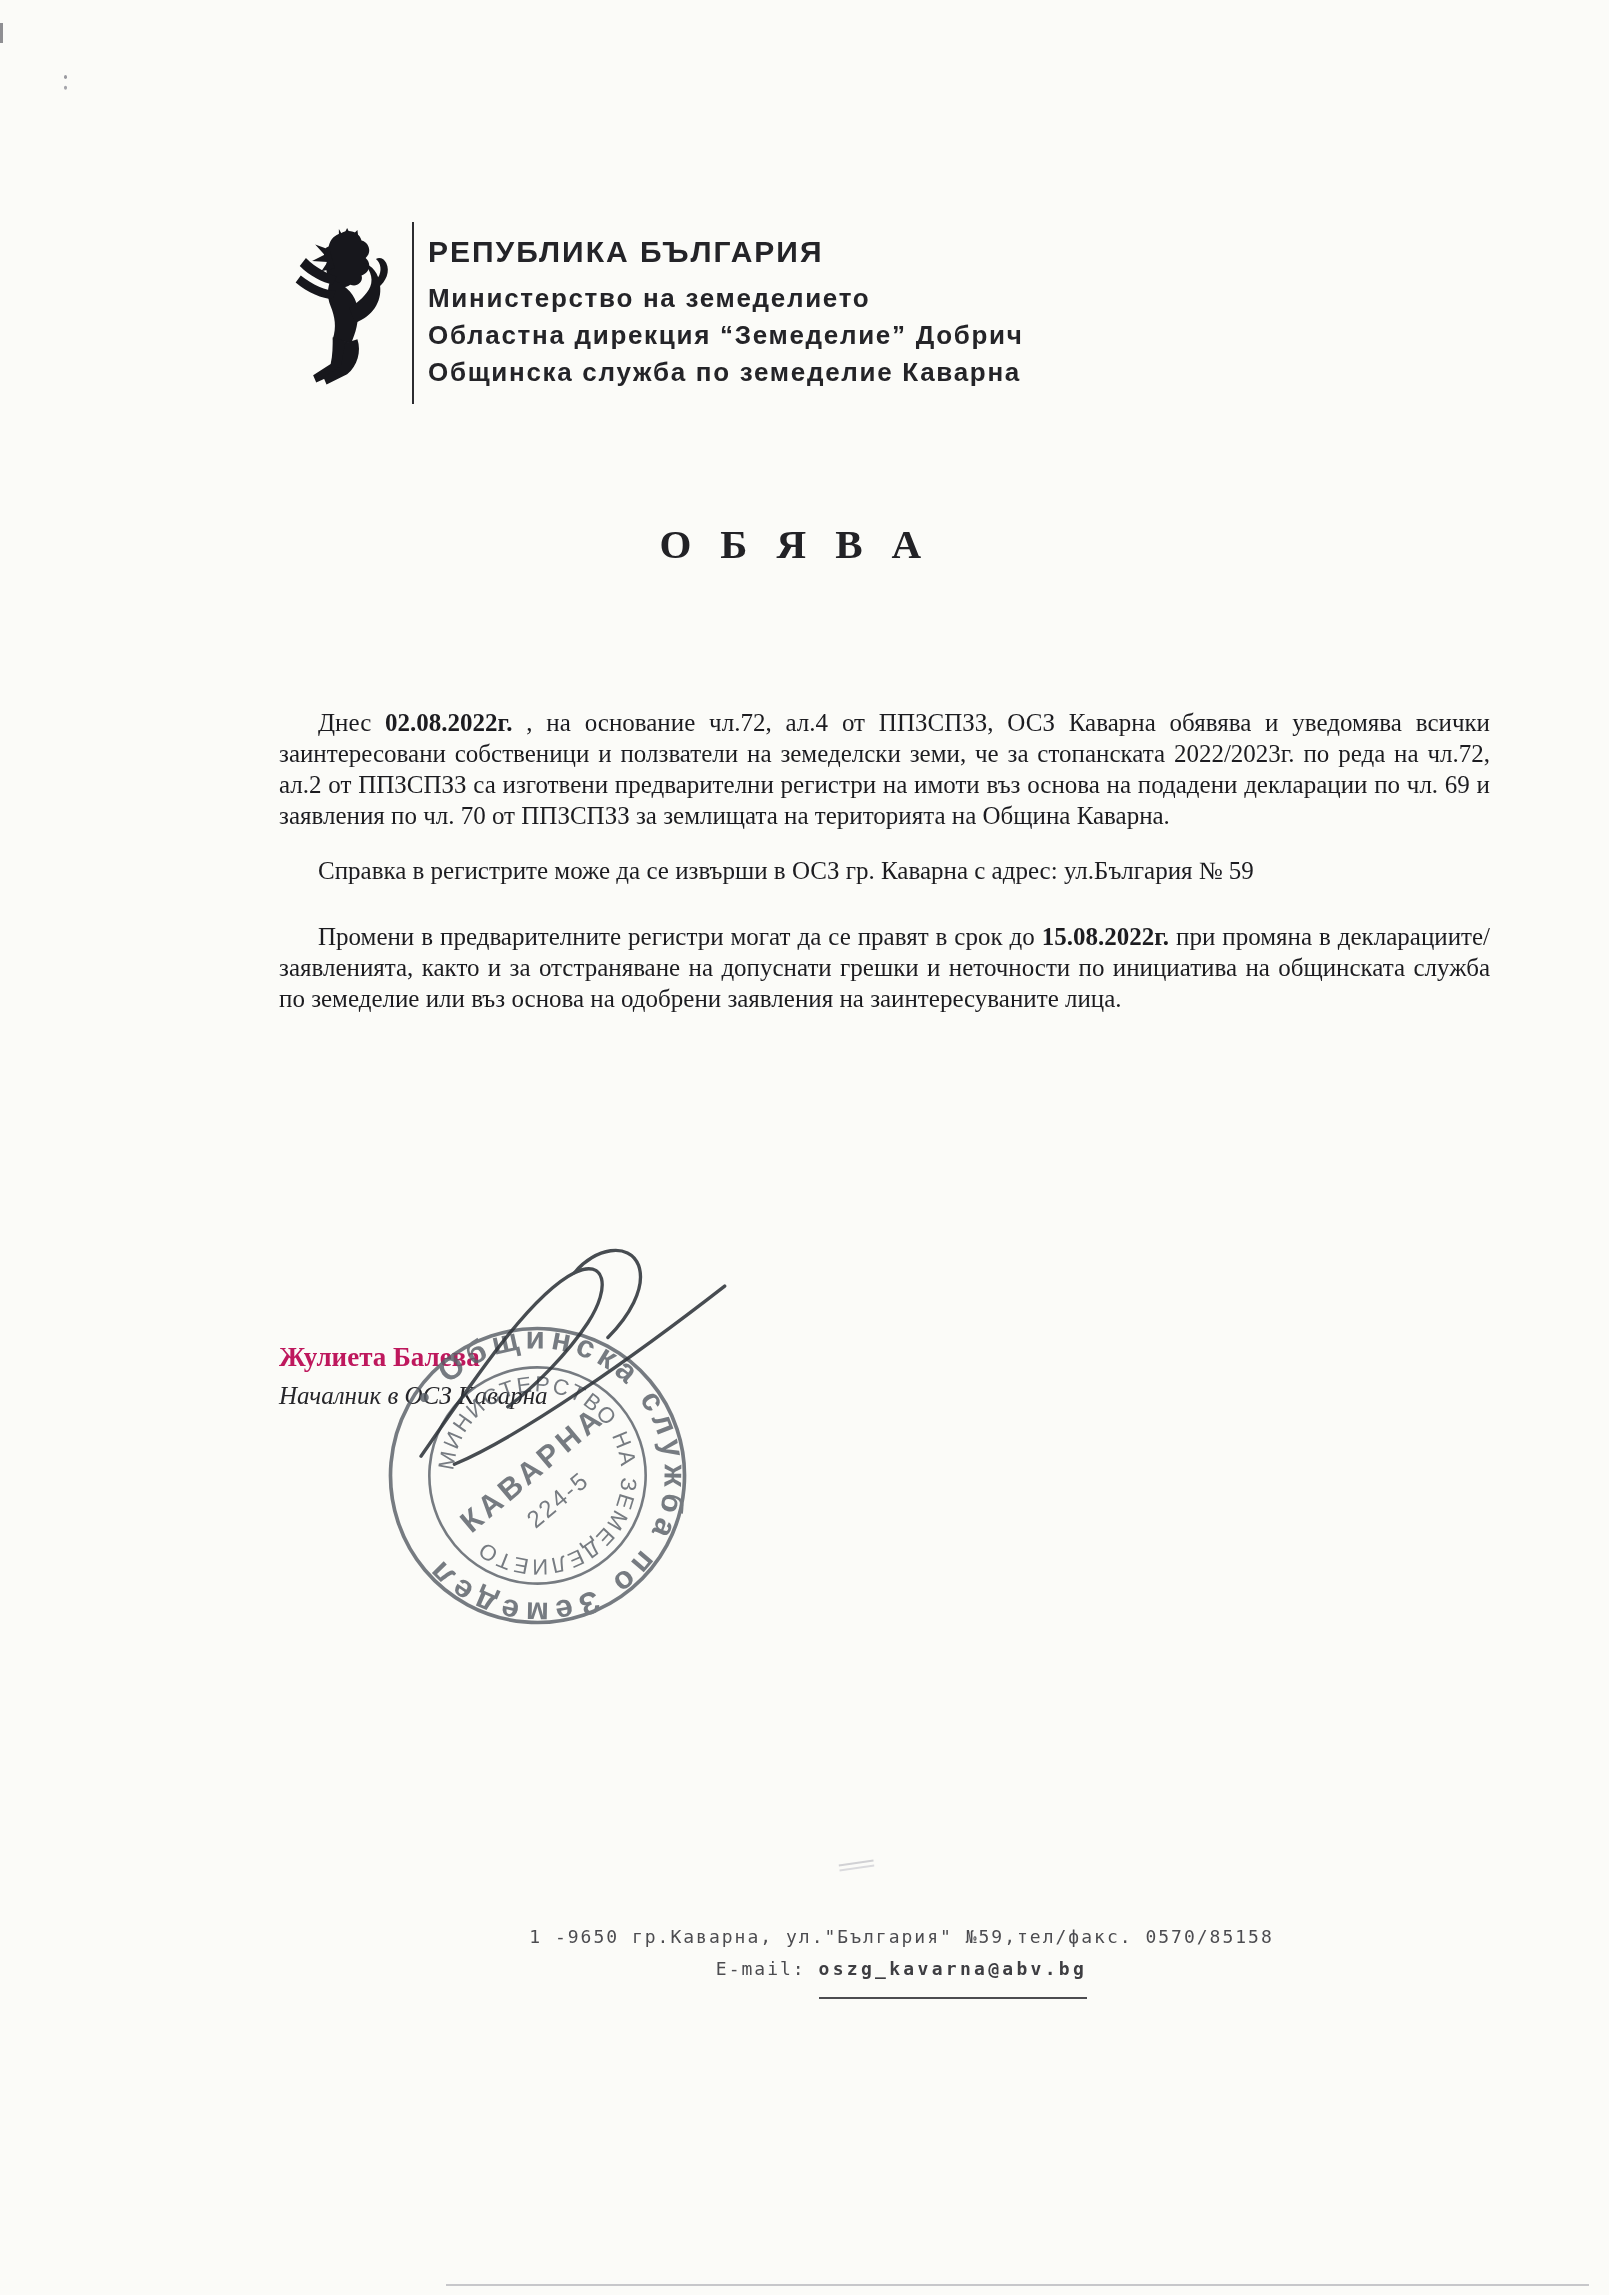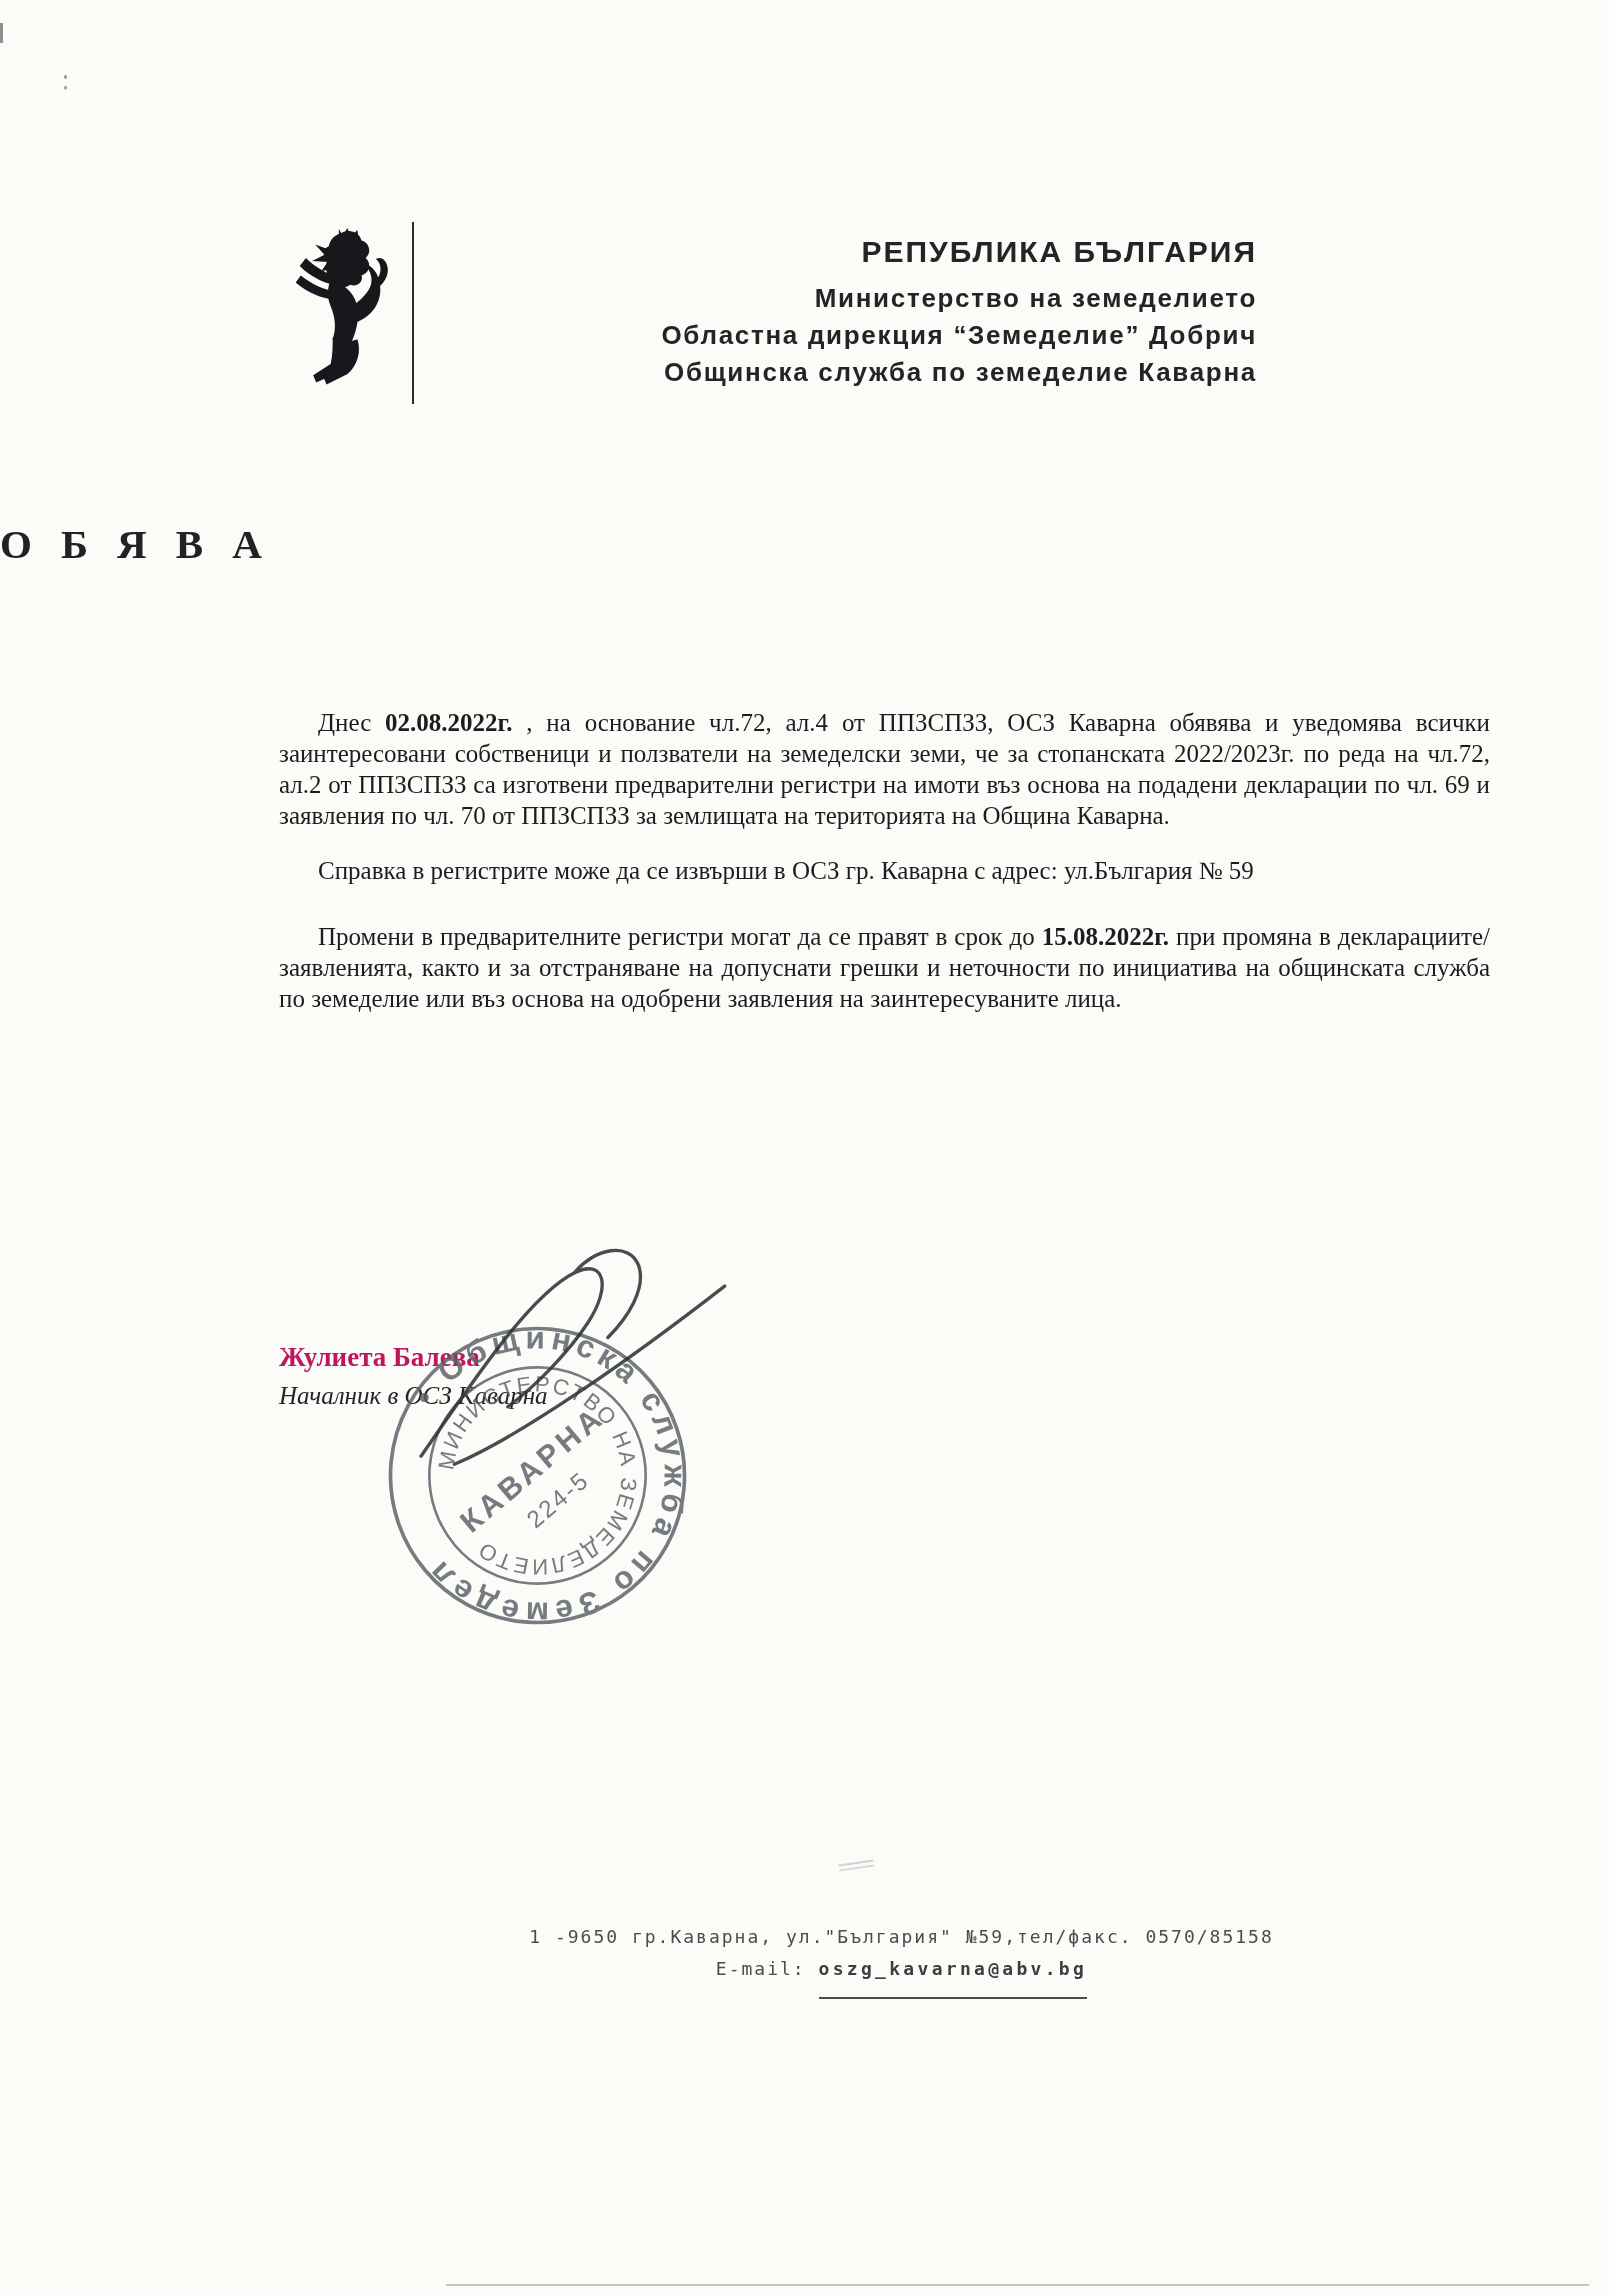--- a/index.html
+++ b/index.html
@@ -17,31 +17,31 @@
   .emblem {
     position:absolute; left:281px; top:227px; width:124px; height:175px;
   }
   .emblem svg { width:100%; height:100%; }
   .emblem-divider {
     position:absolute; left:412px; top:222px; width:2px; height:182px;
     background:#2c2c30;
   }
   .head-text {
     position:absolute; left:428px; top:235px; width:829px;
-    text-align:right;
+    text-align:left;
     font-family:"Liberation Sans", sans-serif;
     font-weight:bold; color:#242428;
   }
   .head-line-1 { font-size:30px; letter-spacing:2px; margin-bottom:10.7px; }
   .head-line-2 { font-size:26px; letter-spacing:1.7px; line-height:37px; }
 
   
   .doc-title {
     position:absolute; left:0; top:520px; width:1590px;
-    text-align:left;
+    text-align:center;
     font-size:41px; font-weight:bold; letter-spacing:9.4px;
     color:#222226;
   }
 
   
   .body-text {
     position:absolute; left:279px; top:695px; width:1211px;
     font-size:25px; line-height:31px; text-align:justify;
     color:#1c1c20;
   }

